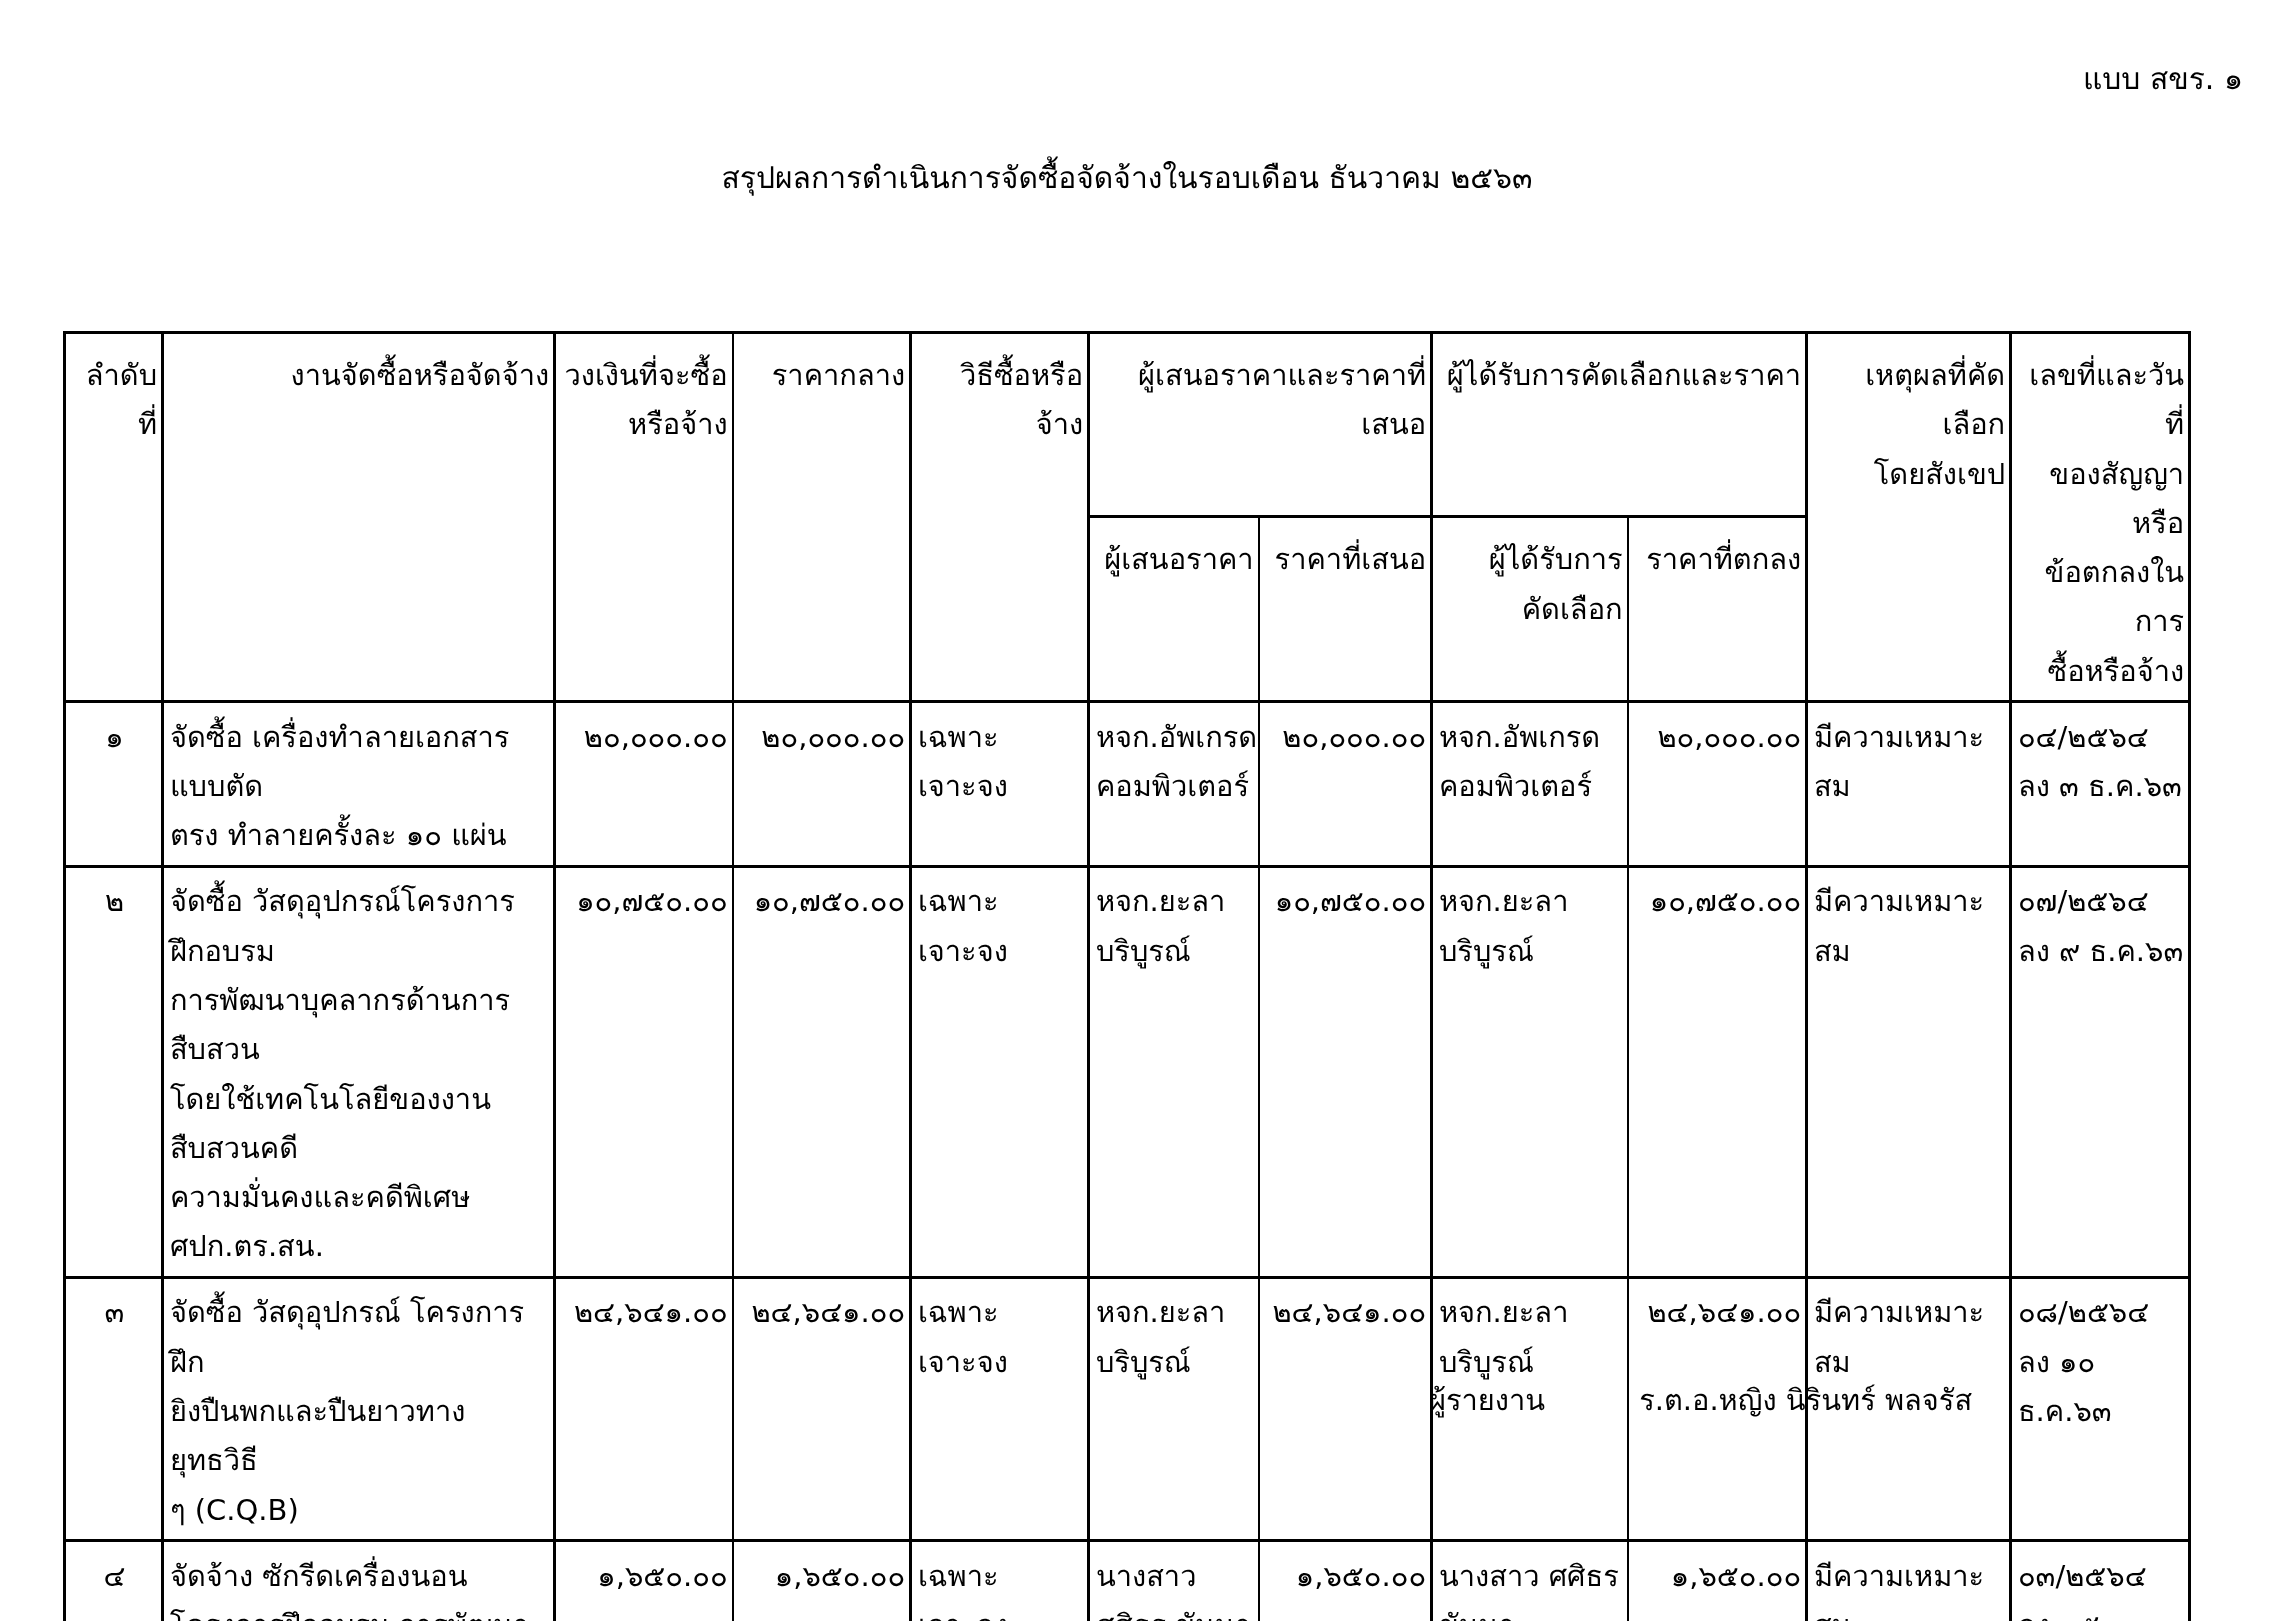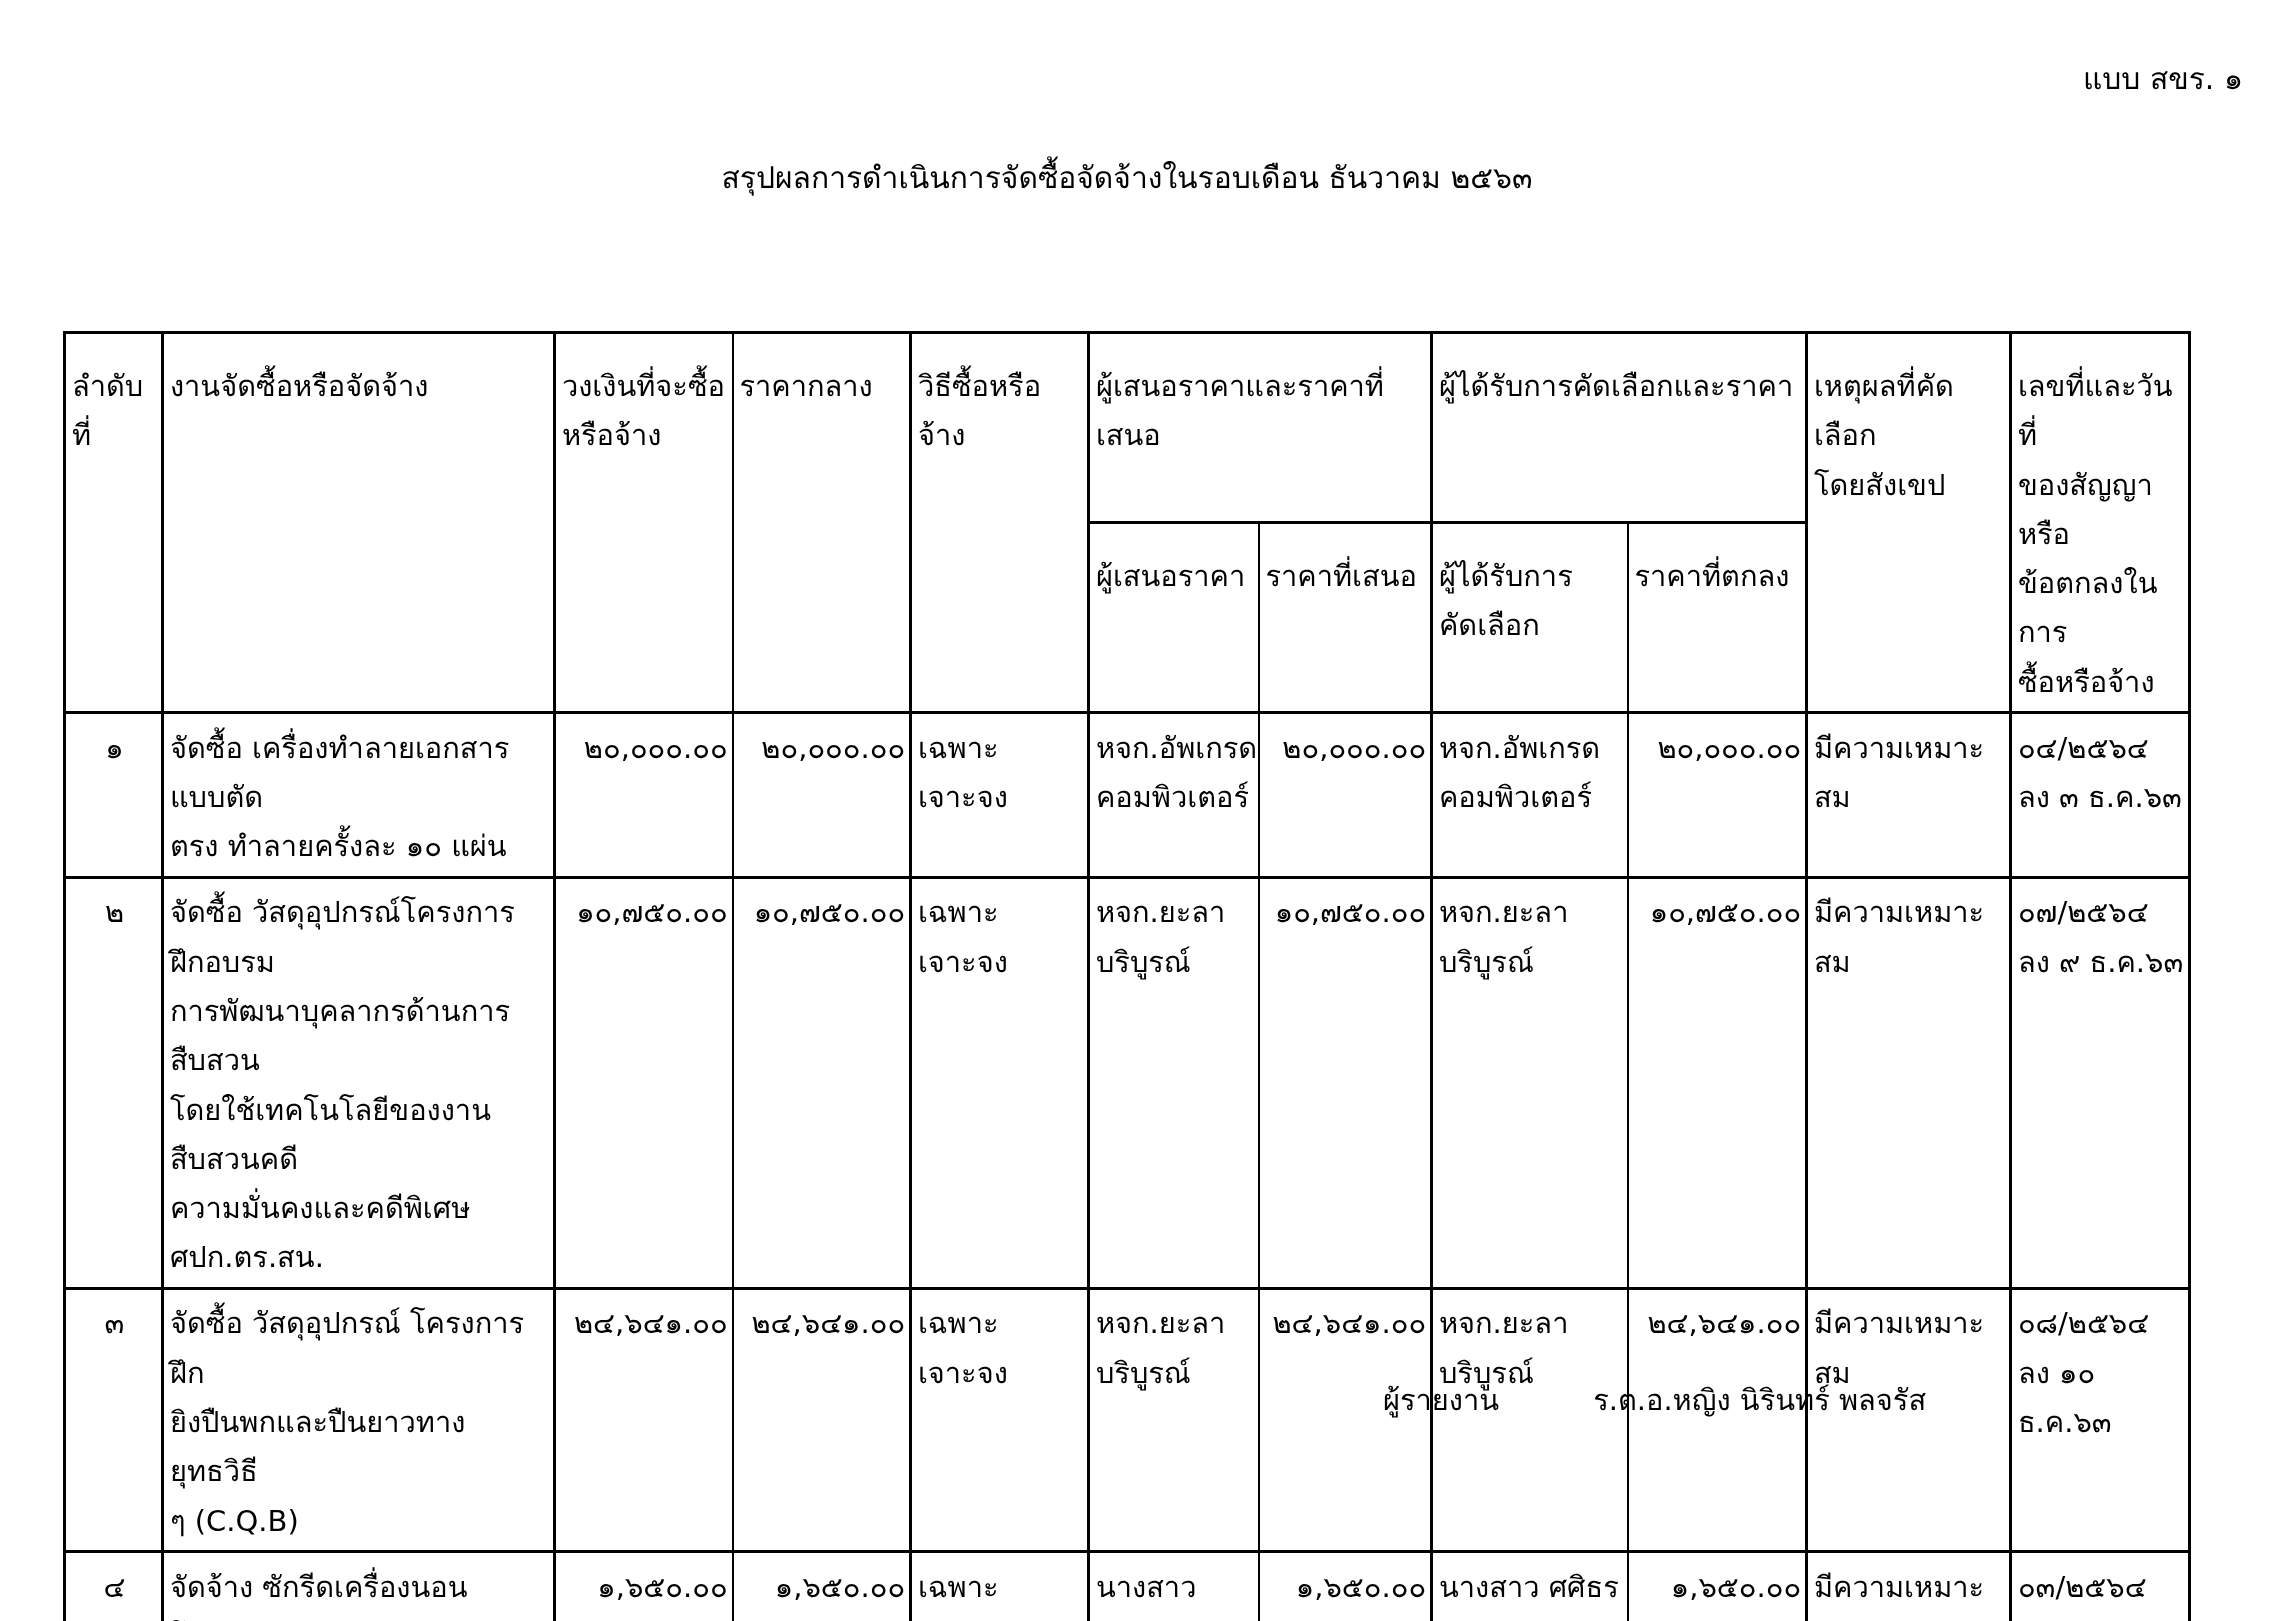--- a/index.html
+++ b/index.html
@@ -48,36 +48,36 @@
     font-weight: normal;
     font-size: 29px;
     line-height: 1.7;
     vertical-align: top;
     white-space: pre-line;
     overflow: hidden;
     padding: 9.8px 3.9px 3.9px 5.9px;
   }
   table.proc td.thin-l, table.proc th.thin-l { border-left-width: 2px; }
 
-  table.proc th { text-align: left; padding-top: 28px; }
+  table.proc th { text-align: right; padding-top: 17px; }
 
   tr.hrow1 { height: 94px; }
   tr.hrow2 { height: 118px; }
   tr.row1 { height: 102px; }
   tr.row2 { height: 257px; }
   tr.row3 { height: 186px; }
   tr.row4 { height: 190px; }
 
   td.ctr { text-align: center; }
   td.txt { text-align: left; padding-left: 7.8px; }
   td.num { text-align: right; padding-right: 7.8px; }
 
   .footer {
     position: absolute;
-    left: 1383px;
+    left: 1429px;
     top: 1372px;
     font-size: 29px;
     line-height: 1.95;
   }
   .footer .flabel { display: inline-block; }
   .footer .fv1 { margin-left: 94px; }
   .footer .fv2 { margin-left: 29px; }
 </style>
 </head>
 <body>

